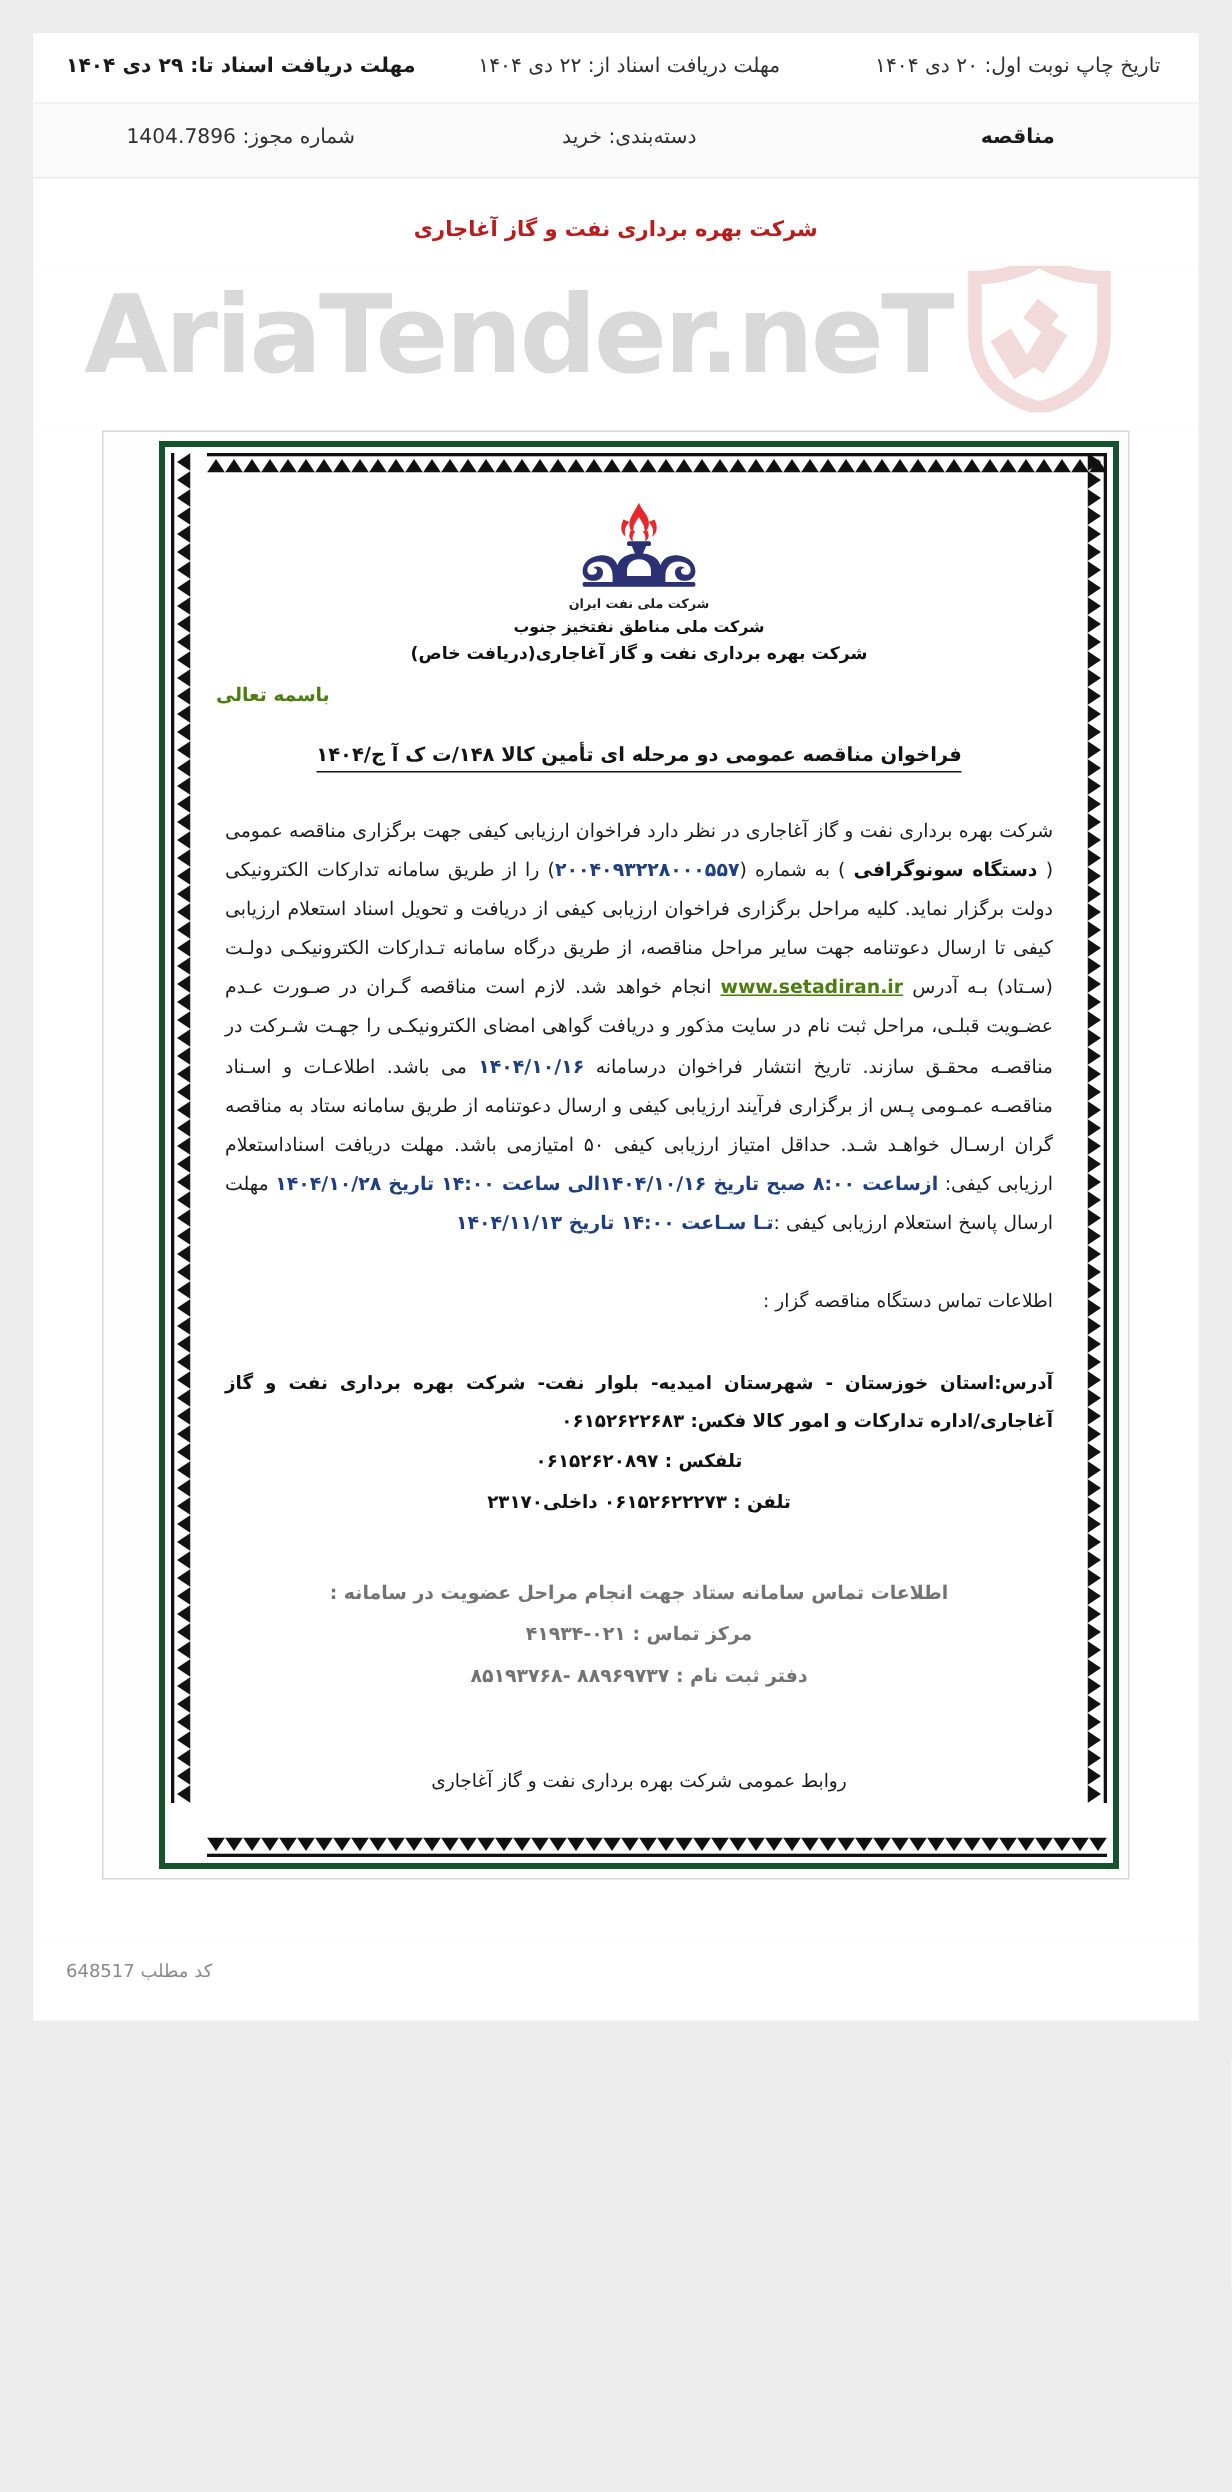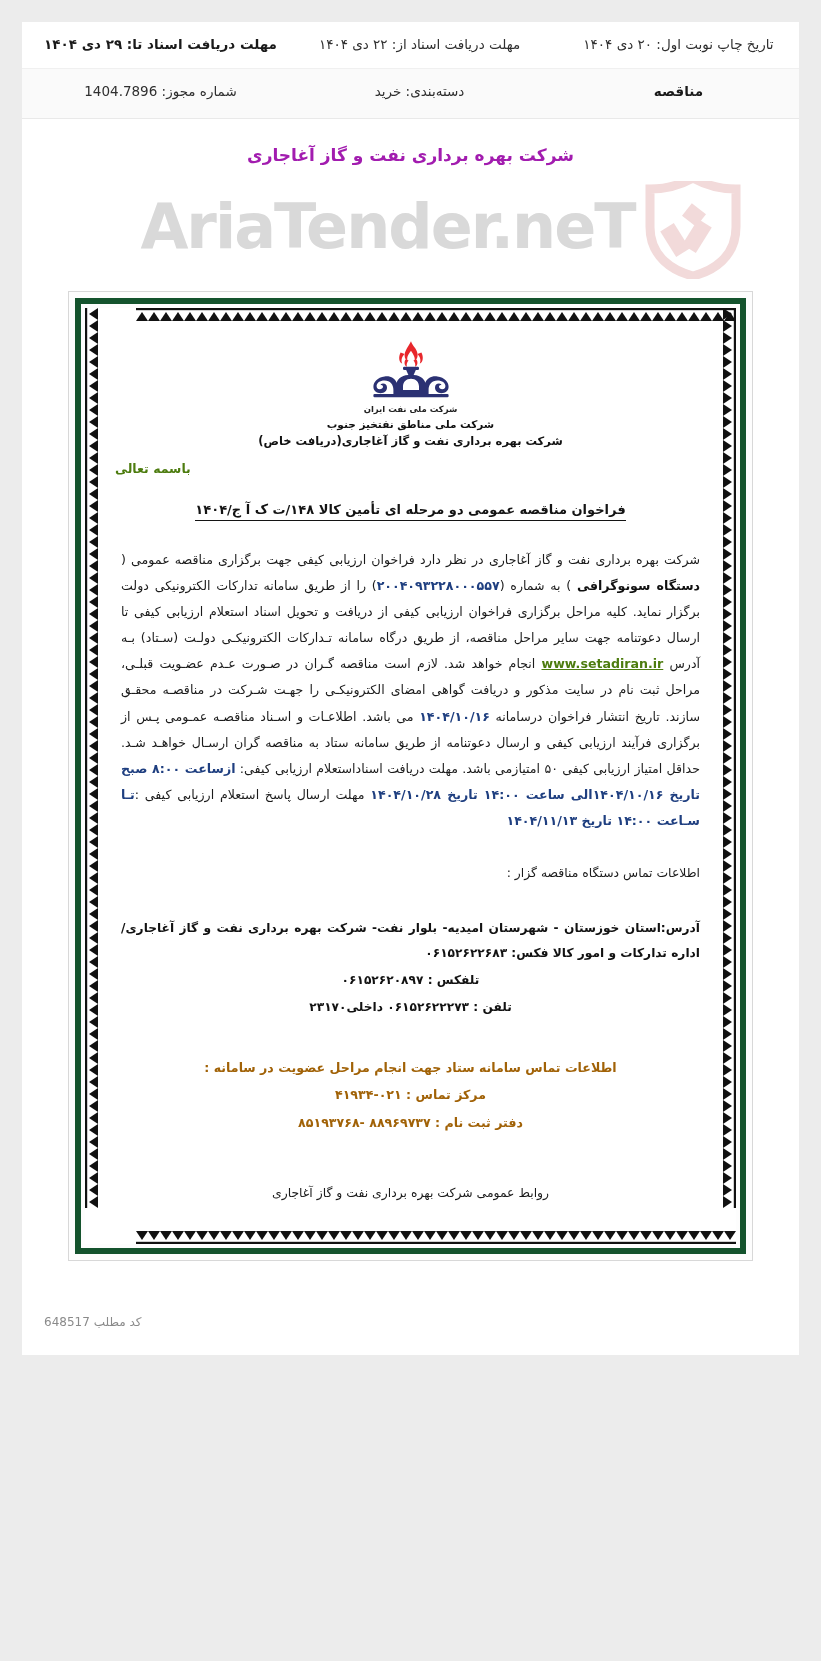--- a/index.html
+++ b/index.html
@@ -48,44 +48,44 @@
   }
   .doc-title {
     font-size: 27px;
     font-weight: bold;
     color: #1d1d1d;
     line-height: 1.5;
     margin: 0 0 18px 0;
     letter-spacing: -0.2px;
   }
   .doc-subtitle {
-    font-size: 17px;
+    font-size: 14px;
     font-weight: bold;
-    color: #a21caf;
+    color: #b91c1c;
     margin: 0 0 6px 0;
   }
 
   
   .watermark {
     position: relative;
     background:#fff;
     margin: 0 22px;
     height: 110px;
     overflow: hidden;
   }
   .wm-inner {
     position:absolute;
     top: -6px; left: 50%;
     transform: translateX(-50%);
     display:flex; align-items:center; gap: 10px;
     width: 660px;
   }
   .wm-shield { width: 96px; height: 104px; flex: 0 0 96px; }
   .wm-text {
-    font-size: 62px;
+    font-size: 72px;
     font-weight: bold;
     color: #d9d9d9;
     letter-spacing: -2px;
     direction: ltr;
     font-family: "DejaVu Sans", "Liberation Sans", sans-serif;
     line-height: 1;
     white-space: nowrap;
   }
 
   
@@ -94,23 +94,24 @@
     margin: 0 22px;
     padding: 0 46px 40px 46px;
   }
   .scan {
     background: #fdfdfd;
     border: 1px solid #d8d8d8;
     padding: 6px;
     position: relative;
   }
   .scan-inner {
-    border: 6px solid #14532d;
+    border: 4px solid #14532d;
     padding: 4px;
     position: relative;
+    margin-left: 31px;
   }
   .zigzag-frame {
     position: relative;
     padding: 26px 30px 34px 30px;
     background: #ffffff;
   }
   .zz { position:absolute; }
   .zz.top, .zz.bottom { left: 0; right: 0; height: 13px; }
   .zz.top { top: 0; }
   .zz.bottom { bottom: 0; transform: scaleY(-1); }
@@ -162,21 +163,21 @@
     font-weight: bold;
     text-align: justify;
     text-align-last: right;
     direction: rtl;
   }
   .center-line { text-align:center !important; text-align-last:center !important; }
   .setad-block {
     margin: 34px 6px 0 6px;
     font-size: 12.6px;
     line-height: 2.2;
-    color:#a16207;
+    color:#737373;
     font-weight: bold;
     text-align:center;
     direction: rtl;
   }
   .footer-org {
     margin: 48px 6px 10px 6px;
     font-size: 12.4px;
     color:#1b1b1b;
     text-align:center;
     direction: rtl;

